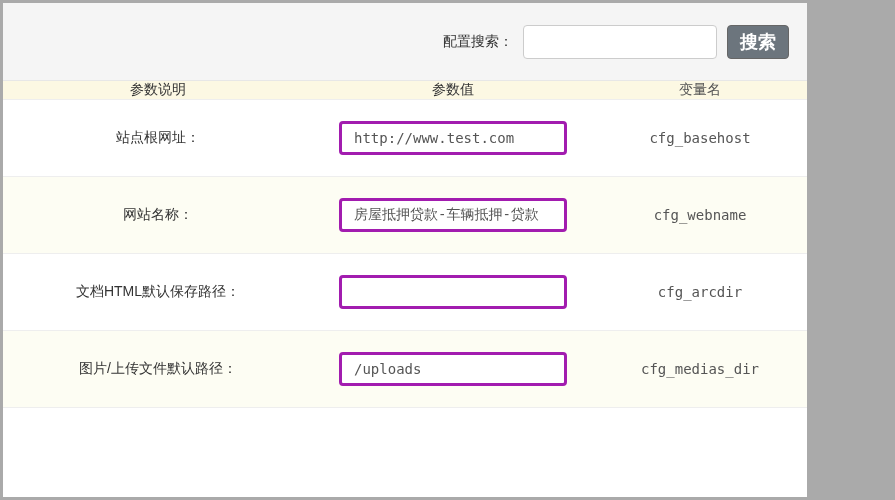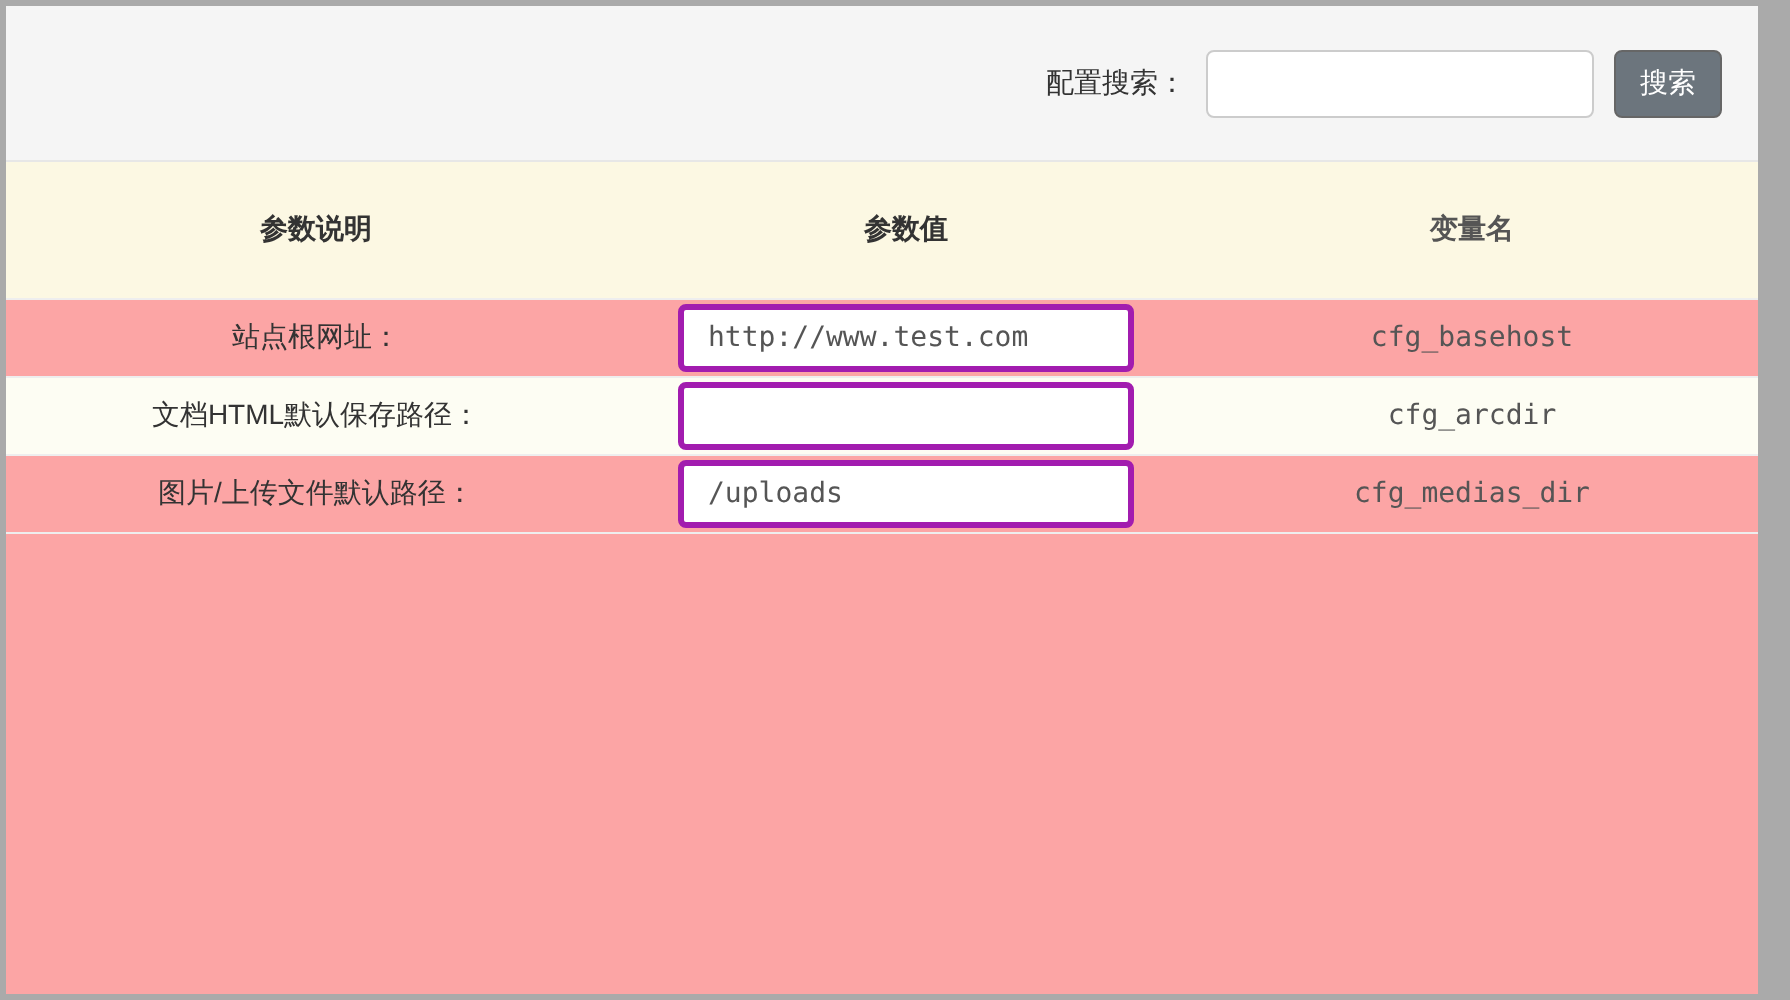--- a/index.html
+++ b/index.html
@@ -4,23 +4,23 @@
 <style>
 * { box-sizing: border-box; margin: 0; padding: 0; }
 body {
   font-family: "Helvetica Neue", Helvetica, Arial, "Microsoft YaHei", sans-serif;
   font-size: 14px;
   color: #333;
   background: #aaa;
   padding: 3px;
 }
 .frame {
-  width: 876px;
+  width: 804px;
   height: 494px;
-  background: #fca5a5;
+  background: #ffffff;
   overflow: hidden;
 }
 .search-bar {
   background: #f5f5f5;
   border-bottom: 1px solid #e7e7e7;
   height: 78px;
   display: flex;
   align-items: center;
   justify-content: flex-end;
   padding: 0 18px;
@@ -36,40 +36,41 @@
   color: #555;
   background: #fff;
 }
 .search-btn {
   height: 34px;
   padding: 0 12px;
   background: #6c757d;
   color: #fff;
   border: 1px solid #666;
   border-radius: 4px;
-  font-size: 14px;
+  font-size: 18px;
   cursor: pointer;
+  font-weight: bold;
 }
 table {
   width: 100%;
   border-collapse: collapse;
 }
 thead tr { background: #fcf8e3; }
 th {
-  font-weight: 700;
+  font-weight: 400;
   text-align: center;
-  padding: 25px 8px;
+  padding: 0 8px;
   border-bottom: 1px solid #eee;
   color: #333;
 }
 tbody tr { border-bottom: 1px solid #eee; }
 tbody tr:nth-child(even) { background: #fdfdf3; }
 td {
   text-align: center;
-  padding: 2px 8px;
+  padding: 21px 8px;
   vertical-align: middle;
 }
 .col-desc { width: 310px; }
 .col-val  { width: 280px; }
 .col-var  { width: auto; font-family: Menlo, Consolas, monospace; color: #555; }
 .val-input {
   width: 228px;
   height: 34px;
   border: 3px solid #a21caf;
   border-radius: 4px;
@@ -99,20 +100,25 @@
         <th class="col-var">变量名</th>
       </tr>
     </thead>
     <tbody>
       <tr>
         <td class="col-desc">站点根网址：</td>
         <td class="col-val"><input class="val-input" type="text" value="http://www.test.com" style=""></td>
         <td class="col-var">cfg_basehost</td>
       </tr>
       <tr>
+        <td class="col-desc">网站名称：</td>
+        <td class="col-val"><input class="val-input" type="text" value="房屋抵押贷款-车辆抵押-贷款" style=""></td>
+        <td class="col-var">cfg_webname</td>
+      </tr>
+      <tr>
         <td class="col-desc">文档HTML默认保存路径：</td>
         <td class="col-val"><input class="val-input" type="text" value="" style=""></td>
         <td class="col-var">cfg_arcdir</td>
       </tr>
       <tr>
         <td class="col-desc">图片/上传文件默认路径：</td>
         <td class="col-val"><input class="val-input" type="text" value="/uploads" style=""></td>
         <td class="col-var">cfg_medias_dir</td>
       </tr>
     </tbody>

